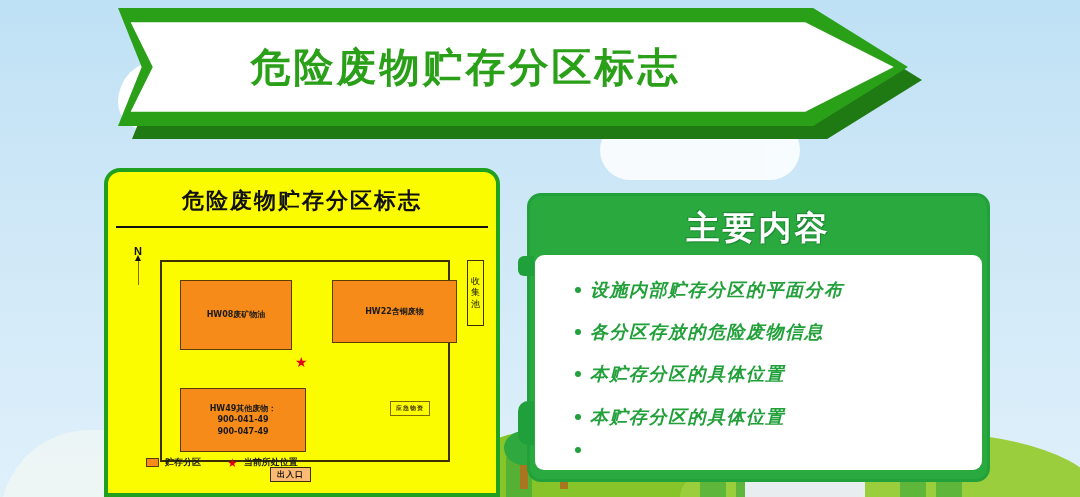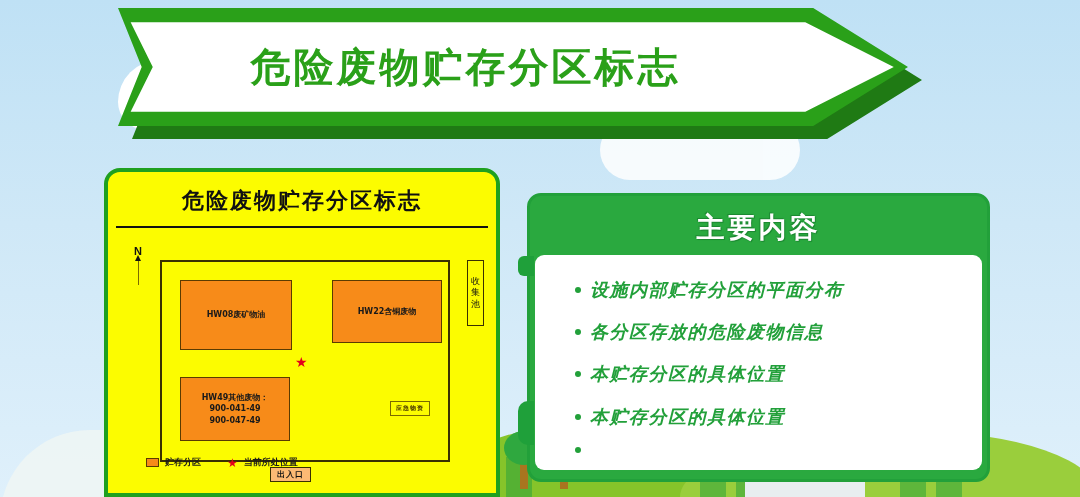--- a/index.html
+++ b/index.html
@@ -78,22 +78,22 @@
     position:absolute; left:42px; top:22px; right:36px; bottom:26px;
     border:2px solid #3a3000;
   }
   .zone {
     position:absolute; background:#f78b19; border:1.5px solid #5a3b00;
     display:flex; align-items:center; justify-content:center; text-align:center;
     font-size:8px; color:#1a1a1a; line-height:1.45; font-weight:bold;
     font-family:"DejaVu Sans","Liberation Sans",sans-serif;
   }
   .zone.z1 { left:18px; top:18px; width:112px; height:70px; }
-  .zone.z2 { left:170px; top:18px; width:110px; height:63px; }
-  .zone.z3 { left:18px; top:115px; width:110px; height:64px; }
+  .zone.z2 { left:170px; top:18px; width:125px; height:63px; }
+  .zone.z3 { left:18px; top:126px; width:126px; height:64px; }
 
   .star-mark {
     position:absolute; left:133px; top:93px; font-size:14px; color:#e3001b; line-height:1;
   }
   .emergency {
     position:absolute; left:228px; top:139px;
     border:1px solid #7a6a00; background:#fcfc00;
     font-size:6px; color:#4a3a00; padding:2px 5px; letter-spacing:1px; font-weight:bold;
     font-family:"DejaVu Sans","Liberation Sans",sans-serif;
   }
@@ -117,21 +117,21 @@
   .star-s { color:#e3001b; font-size:12px; line-height:1; }
 
   
   .green-panel {
     position:absolute; left:527px; top:193px; width:463px; height:289px;
     background:#2aa93f; border:3px solid #22a03a;
     border-radius:14px; padding:5px;
   }
   .gp-head {
     height:54px; display:flex; align-items:center; justify-content:center;
-    font-size:28px; font-weight:bold; color:#ffffff; letter-spacing:3px;
+    font-size:33px; font-weight:bold; color:#ffffff; letter-spacing:3px;
     text-shadow:0 0 2px #1d8a32, 1px 1px 0 #1d8a32, -1px -1px 0 #1d8a32;
     font-family:"DejaVu Sans","Liberation Sans",sans-serif;
   }
   .gp-body {
     background:#ffffff; border-radius:9px; height:calc(100% - 58px);
     padding:14px 18px 8px 40px; display:flex; flex-direction:column; justify-content:space-around;
   }
   .gp-item {
     display:flex; align-items:center; gap:9px;
     font-size:18px; font-weight:bold; color:#22a03a; letter-spacing:1.5px;

